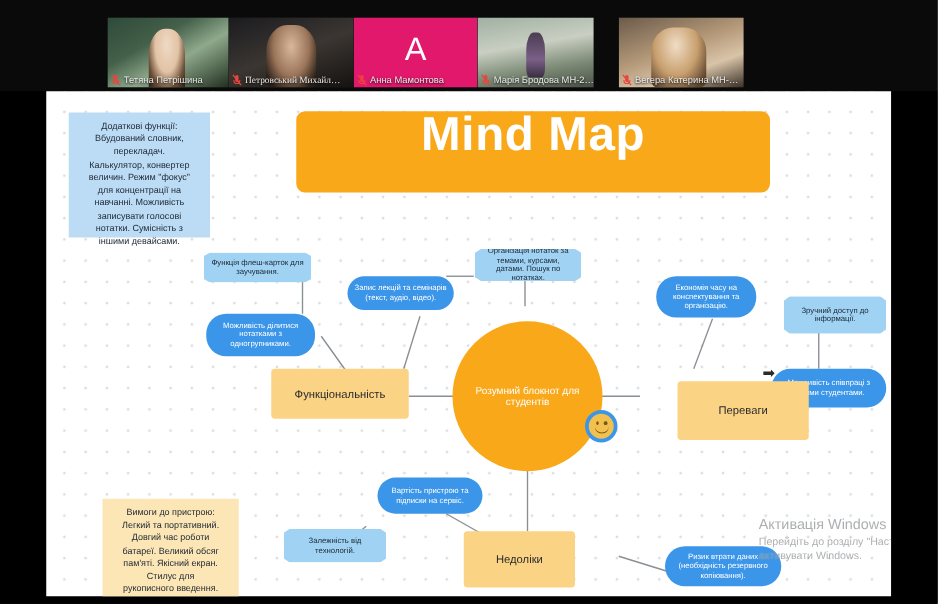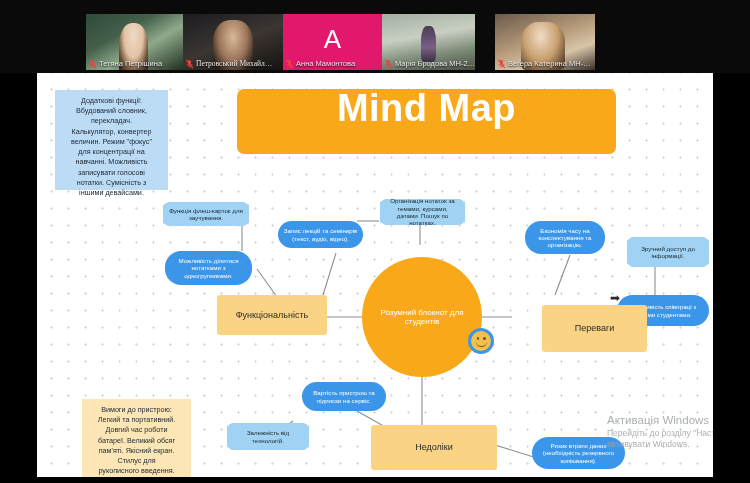--- a/index.html
+++ b/index.html
@@ -297,21 +297,21 @@
     <div class="node node-blue" style="left:265px; top:309px; width:84px; height:29px;">Вартість пристрою та підписки на сервіс.</div>
 
     <div class="node node-lightblue" style="left:190px; top:350px; width:82px; height:27px;">Залежність від технологій.</div>
 
     <div class="node node-blue" style="left:495px; top:364px; width:93px; height:32px;">Ризик втрати даних (необхідність резервного копіювання).</div>
 
     <div class="node node-amber" style="left:180px; top:222px; width:110px; height:40px;">Функціональність</div>
 
     <div class="node node-amber" style="left:475px; top:232px; width:105px; height:47px;margin-left:30px;">Переваги</div>
 
-    <div class="node node-amber" style="left:334px; top:352px; width:126px; height:45px;">Недоліки</div>
+    <div class="node node-amber" style="left:334px; top:352px; width:89px; height:45px;">Недоліки</div>
 
     <div class="node node-center" style="left:325px; top:184px; width:120px; height:120px;">Розумний блокнот для студентів</div>
 
     <div id="smiley">
       <span class="eye l"></span>
       <span class="eye r"></span>
       <span class="mouth"></span>
     </div>
 
     <div id="arrow-glyph">➡</div>

